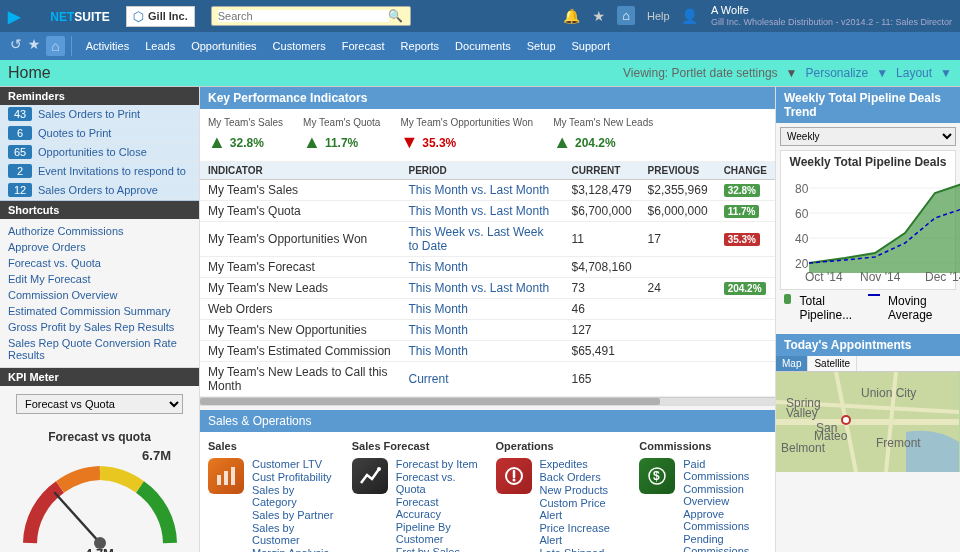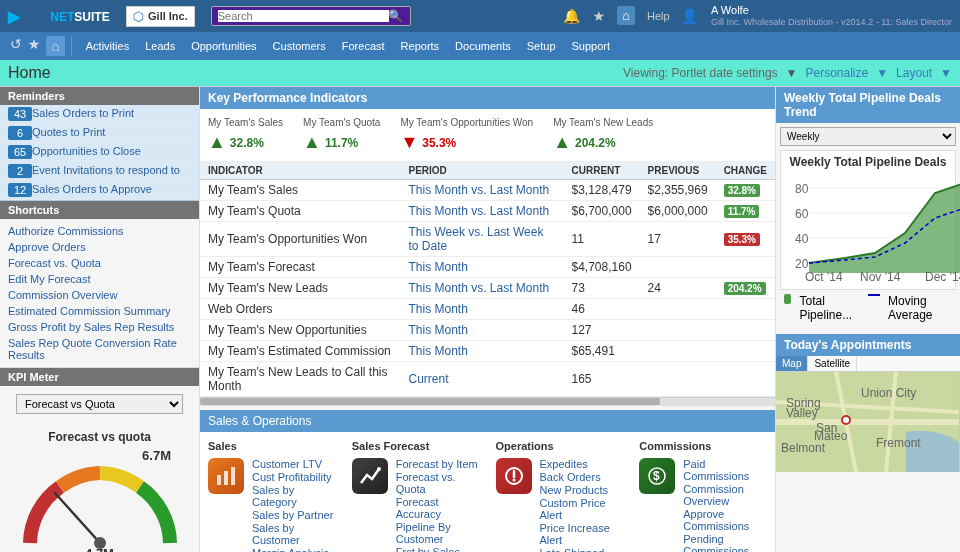--- a/index.html
+++ b/index.html
@@ -2,21 +2,21 @@
 <html><head>
   <meta charset="utf-8">
   <style>
     * { box-sizing: border-box; margin: 0; padding: 0; font-family: Arial, sans-serif; font-size: 12px; }
     body { background: #f0f0f0; overflow: hidden; width: 960px; height: 552px; }
 
     
     .top-bar { background: #2a5f8f; display: flex; align-items: center; height: 32px; padding: 0 8px; gap: 8px; }
     .logo-area { display: flex; align-items: center; gap: 4px; }
     .company-logo { background: #fff; border: 1px solid #ccc; display: flex; align-items: center; padding: 2px 6px; margin-left: 8px; }
-    .search-box { flex: 1; max-width: 200px; background: #4c1d95; border: 1px solid #aaa; border-radius: 2px; display: flex; align-items: center; padding: 2px 6px; margin-left: 8px; }
+    .search-box { flex: 1; max-width: 200px; background: #fef9c3; border: 1px solid #aaa; border-radius: 2px; display: flex; align-items: center; padding: 2px 6px; margin-left: 8px; }
     .search-box input { border: none; outline: none; width: 100%; font-size: 11px; }
     .top-right { margin-left: auto; display: flex; align-items: center; gap: 12px; color: #ccc; font-size: 11px; }
     .top-right span { cursor: pointer; color: #ddd; }
 
     
     .nav-bar { background: #3a7ab8; display: flex; align-items: center; height: 28px; padding: 0 4px; gap: 2px; }
     .nav-icons { display: flex; gap: 6px; padding: 0 6px; border-right: 1px solid #5a9ad8; margin-right: 4px; }
     .nav-icon { color: #cde; font-size: 14px; cursor: pointer; }
     .nav-item { color: #fff; font-size: 11px; padding: 0 8px; cursor: pointer; height: 28px; display: flex; align-items: center; }
 
@@ -28,22 +28,22 @@
     .personalize-btn, .layout-btn { color: #3a7ab8; cursor: pointer; }
 
     
     .main-content { display: flex; height: calc(552px - 32px - 28px - 26px); }
 
     
     .left-sidebar { width: 200px; min-width: 200px; background: #f5f5f5; overflow-y: auto; border-right: 1px solid #ddd; }
 
     
     .reminders-section { background: #d9e8f5; border-bottom: 1px solid #b0c8e0; }
-    .section-header { background: #737373; color: #fff; padding: 3px 8px; font-size: 11px; font-weight: bold; }
-    .reminder-item { display: flex; padding: 2px 8px; cursor: pointer; border-bottom: 1px solid #e0e8f0; }
+    .section-header { background: #404040; color: #fff; padding: 3px 8px; font-size: 11px; font-weight: bold; }
+    .reminder-item { display: flex; align-items: center; padding: 2px 8px; gap: 6px; cursor: pointer; border-bottom: 1px solid #e0e8f0; }
     .reminder-count { background: #2a7ab8; color: #fff; min-width: 24px; text-align: center; padding: 1px 3px; font-size: 11px; border-radius: 2px; }
     .reminder-label { color: #2a5f9f; font-size: 11px; }
 
     
     .shortcuts-section { border-bottom: 1px solid #ddd; }
     .shortcut-item { padding: 2px 8px; }
     .shortcut-link { color: #2a5f9f; font-size: 11px; cursor: pointer; text-decoration: none; display: block; }
 
     
     .kpi-meter-section { }

